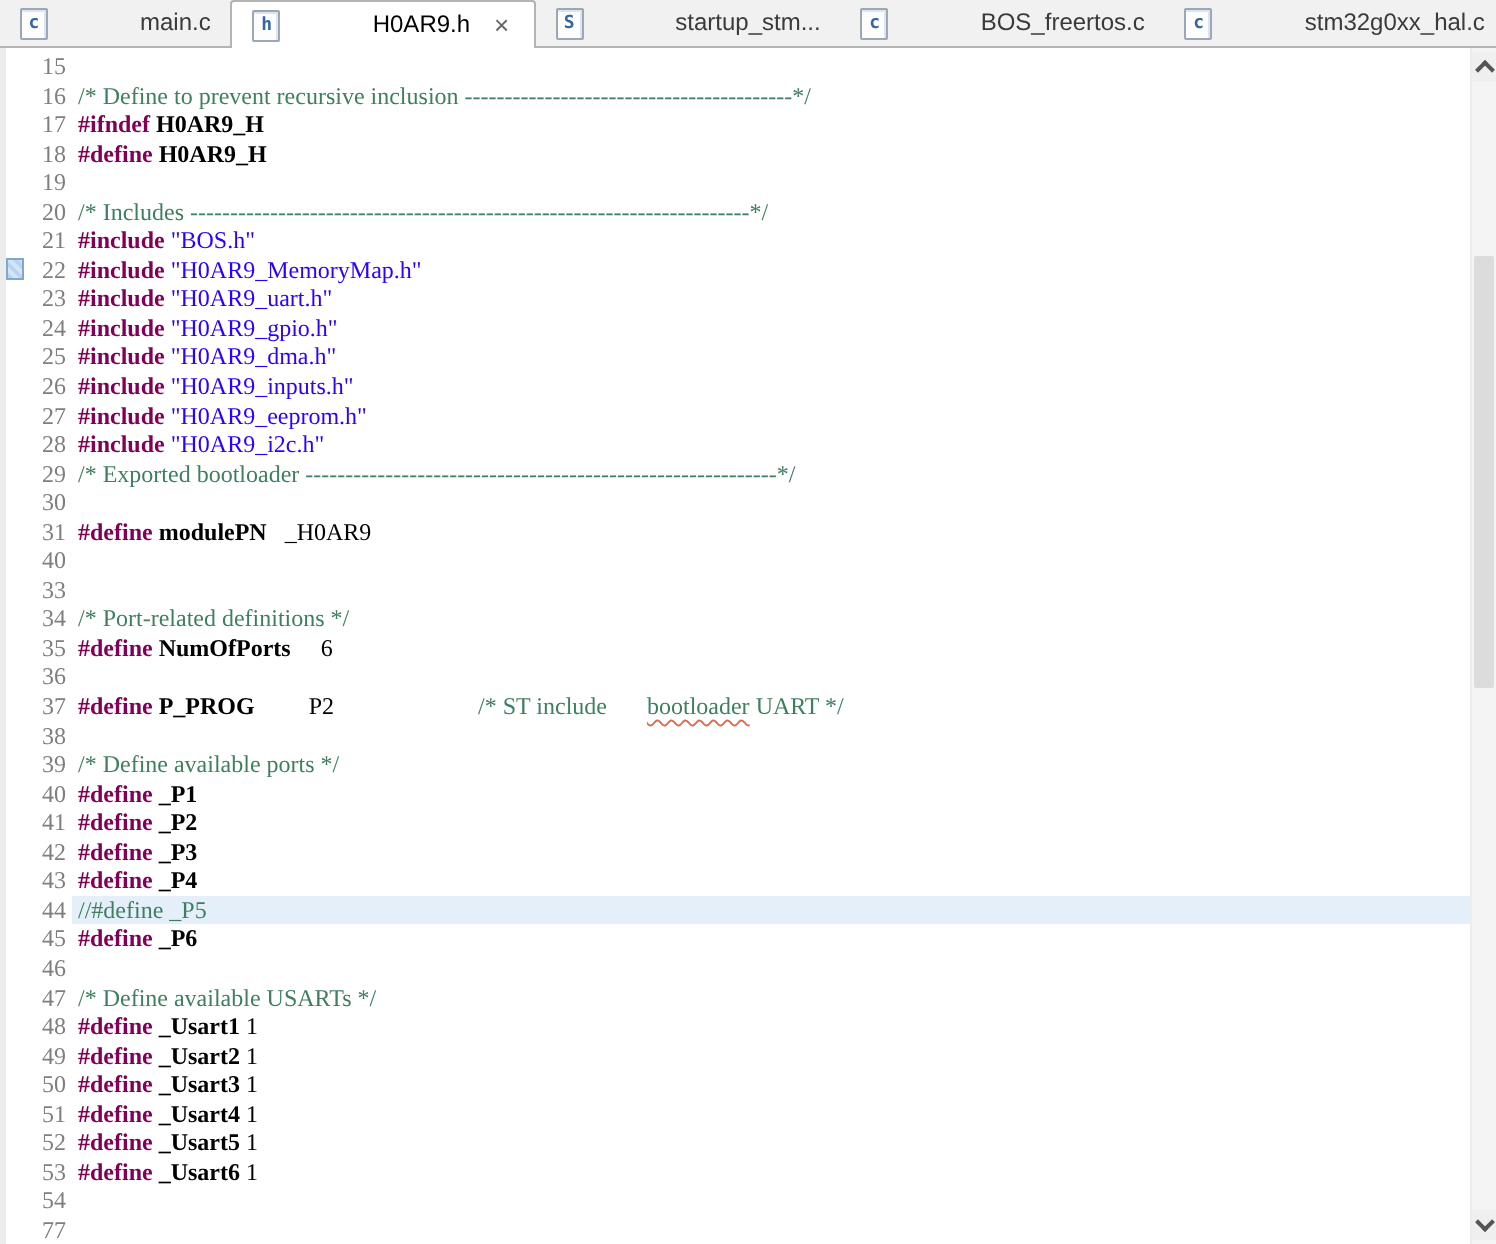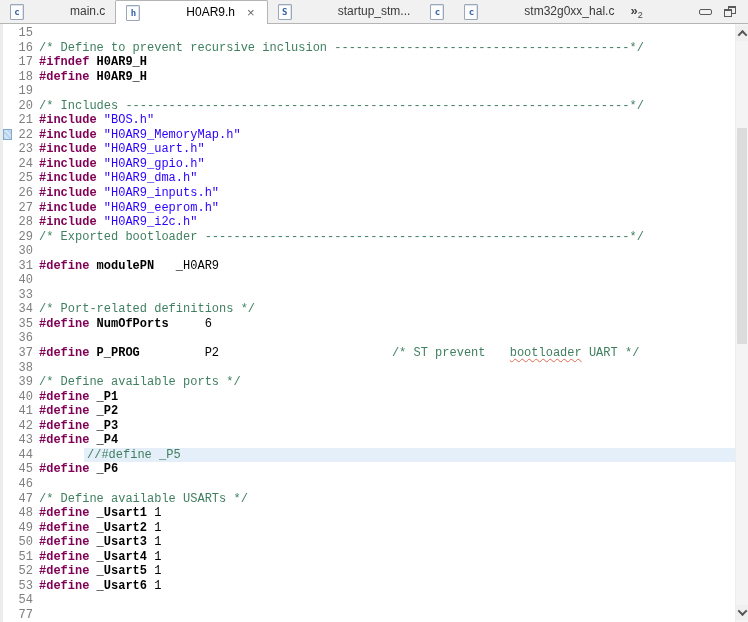--- a/index.html
+++ b/index.html
@@ -43,37 +43,37 @@
   .tb-spacer{flex:1;}
   .winctl{display:flex;align-items:center;gap:12px;padding-right:12px;}
   .ic-min{width:11px;height:4px;border:1px solid #5a5a5a;border-radius:2px;display:inline-block;background:#f1f1f1;}
   .ic-restore{position:relative;width:12px;height:11px;display:inline-block;}
   .ic-restore::before{content:"";position:absolute;left:4px;top:0;width:6px;height:5px;border:1px solid #5a5a5a;border-top-width:2px;background:#f1f1f1;}
   .ic-restore::after{content:"";position:absolute;left:0;top:3px;width:6px;height:5px;border:1px solid #5a5a5a;border-top-width:2px;background:#f1f1f1;}
 
   
   .editor{
     position:absolute;top:24px;left:0;right:13px;bottom:0;background:#ffffff;
-    font-family:Liberation Mono, monospace;
+    font-family:Liberation Serif, serif;
     font-size:12px;line-height:14.56px;overflow:hidden;
     padding-top:2px;
     background-image:linear-gradient(to right,#ececec 0,#ececec 3px,transparent 3px);
   }
   .row{display:flex;height:14.56px;}
   .row .ann{width:14px;position:relative;flex:none;}
   .marker{
     position:absolute;left:3px;top:1px;width:9px;height:11px;
     border:1px solid #7fa8cf;box-sizing:border-box;
     background:repeating-linear-gradient(45deg,#b9d4ec 0,#b9d4ec 2px,#d3e5f5 2px,#d3e5f5 4px);
   }
   .row .num{
     width:19px;flex:none;text-align:right;color:#7f7f7f;padding-right:3px;
   }
   .row .code{flex:1;white-space:pre;color:#000;padding-left:3px;}
-  .row.hl .code{background:#e4effa;margin-left:48px;}
+  .row.hl .code{background:#e4effa;}
   .tk-pp{color:#7f0055;font-weight:bold;}
   .tk-macro{color:#000000;font-weight:bold;}
   .tk-plain{color:#000000;}
   .tk-str{color:#2a00ff;}
   .tk-com{color:#3f7f5f;text-align:center;}
   .tk-mis{
     color:#3f7f5f;
     text-decoration:underline wavy #e06a50;
     text-decoration-thickness:1px;text-underline-offset:2px;
     text-decoration-skip-ink:none;
@@ -111,20 +111,21 @@
           <span class="ficon">h</span>
           <span class="tlabel">H0AR9.h</span>
           <span class="tclose">×</span>
         </div>
         <div class="tab">
           <span class="ficon">S</span>
           <span class="tlabel">startup_stm...</span>
         </div>
         <div class="tab">
           <span class="ficon">c</span>
+          <span class="tlabel">BOS_freertos.c</span>
         </div>
         <div class="tab">
           <span class="ficon">c</span>
           <span class="tlabel">stm32g0xx_hal.c</span>
         </div>
       </div>
     <div class="overflow">
       <span>»</span>
         <sub>2</sub>
     </div>
@@ -245,21 +246,21 @@
           <span class="code"><span class="tk-pp">#define </span><span class="tk-macro">NumOfPorts</span><span class="tk-plain">     6</span></span>
         </div>
         <div class="row">
           <span class="ann"></span>
           <span class="num">36</span>
           <span class="code"></span>
         </div>
         <div class="row">
           <span class="ann"></span>
           <span class="num">37</span>
-          <span class="code"><span class="tk-pp">#define </span><span class="tk-macro">P_PROG</span><span class="tk-plain">         P2</span><span class="tk-plain">                        </span><span class="tk-com">/* ST prevent </span><span class="tk-mis">bootloader</span><span class="tk-com"> UART */</span></span>
+          <span class="code"><span class="tk-pp">#define </span><span class="tk-macro">P_PROG</span><span class="tk-plain">         P2</span><span class="tk-plain">                        </span><span class="tk-com">/* ST include </span><span class="tk-mis">bootloader</span><span class="tk-com"> UART */</span></span>
         </div>
         <div class="row">
           <span class="ann"></span>
           <span class="num">38</span>
           <span class="code"></span>
         </div>
         <div class="row">
           <span class="ann"></span>
           <span class="num">39</span>
           <span class="code"><span class="tk-com">/* Define available ports */</span></span>

